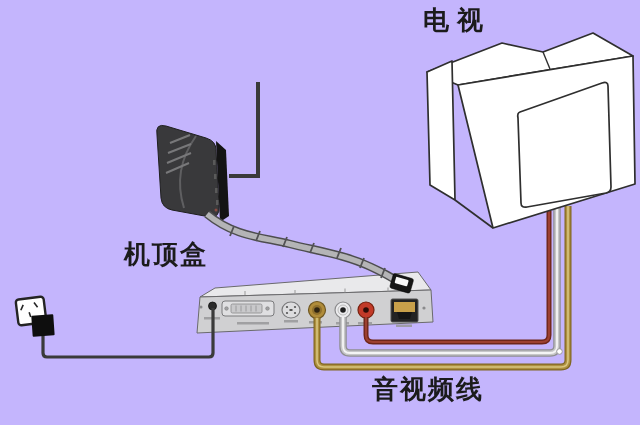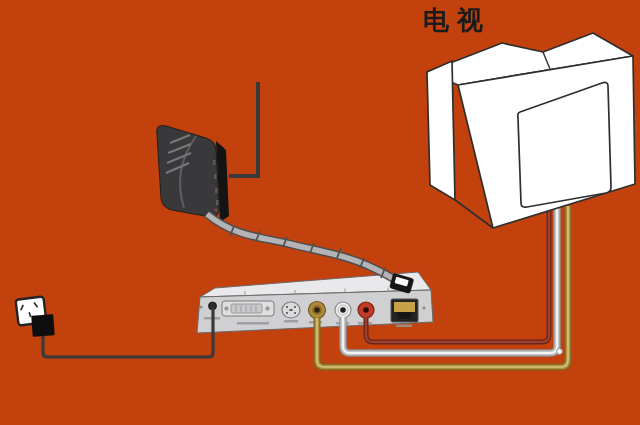--- a/index.html
+++ b/index.html
@@ -1,16 +1,16 @@
 <!DOCTYPE html>
 <html><head>
 <meta charset="utf-8">
 <style>
   html,body{margin:0;padding:0;background:#ffffff;}
-  #stage{position:relative;width:640px;height:425px;background:#c2410c;overflow:hidden;
+  #stage{position:relative;width:640px;height:425px;background:#c4b5fd;overflow:hidden;
          font-family:"DejaVu Sans",sans-serif;}
   #stage svg{position:absolute;left:0;top:0;}
   .lbl{position:absolute;font-weight:700;color:#1b1b1b;font-size:26px;line-height:1;
        letter-spacing:2px;white-space:nowrap;user-select:none;}
 </style>
 </head>
 <body>
 
 <div id="stage">
 
@@ -153,14 +153,16 @@
       <path d="M 381,278 L 385,268"></path>
     </g>
   </g>
   <g transform="rotate(16 402 284)">
     <rect x="391" y="276" width="21" height="15" rx="2" stroke="#000" stroke-width="0.5" fill="#161616"></rect>
     <rect x="394.5" y="278.5" width="13" height="6.5" rx="1" fill="#f8f8f8"></rect>
   </g>
 </svg>
 
 <div class="lbl" style="left:423px;top:7px;letter-spacing:8px;">电视</div>
+<div class="lbl" style="left:124px;top:241px;">机顶盒</div>
+<div class="lbl" style="left:372px;top:376px;">音视频线</div>
 
 </div>
 
 </body></html>

